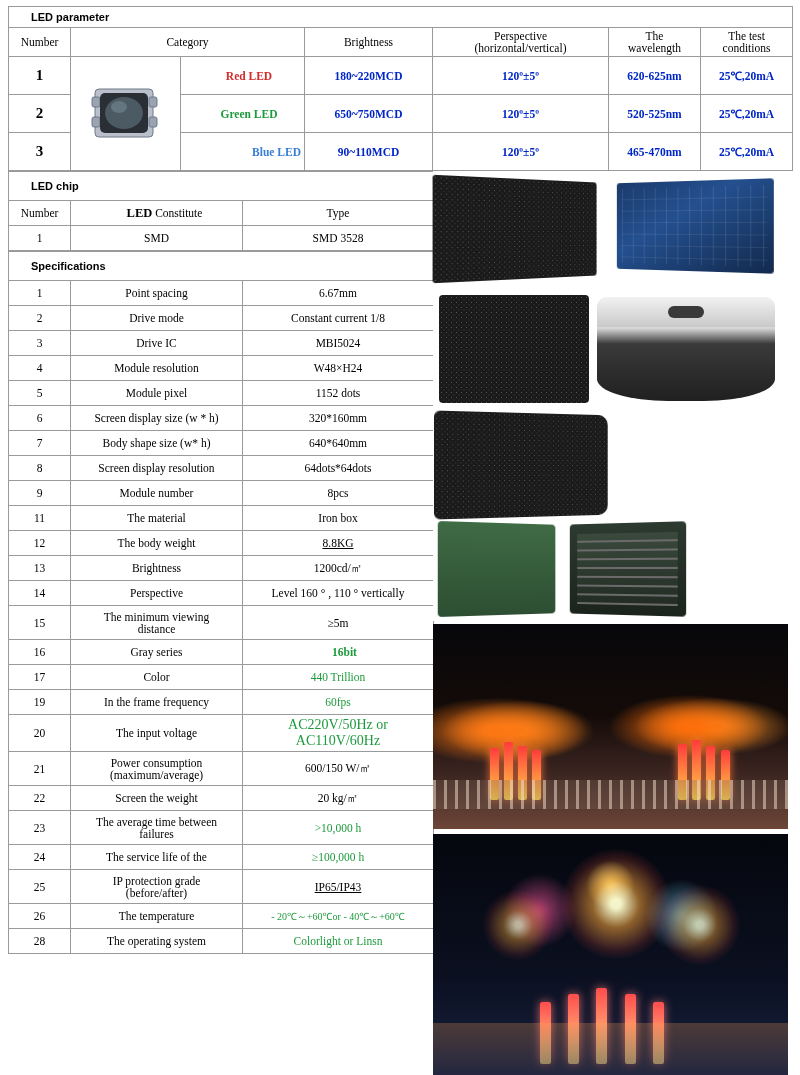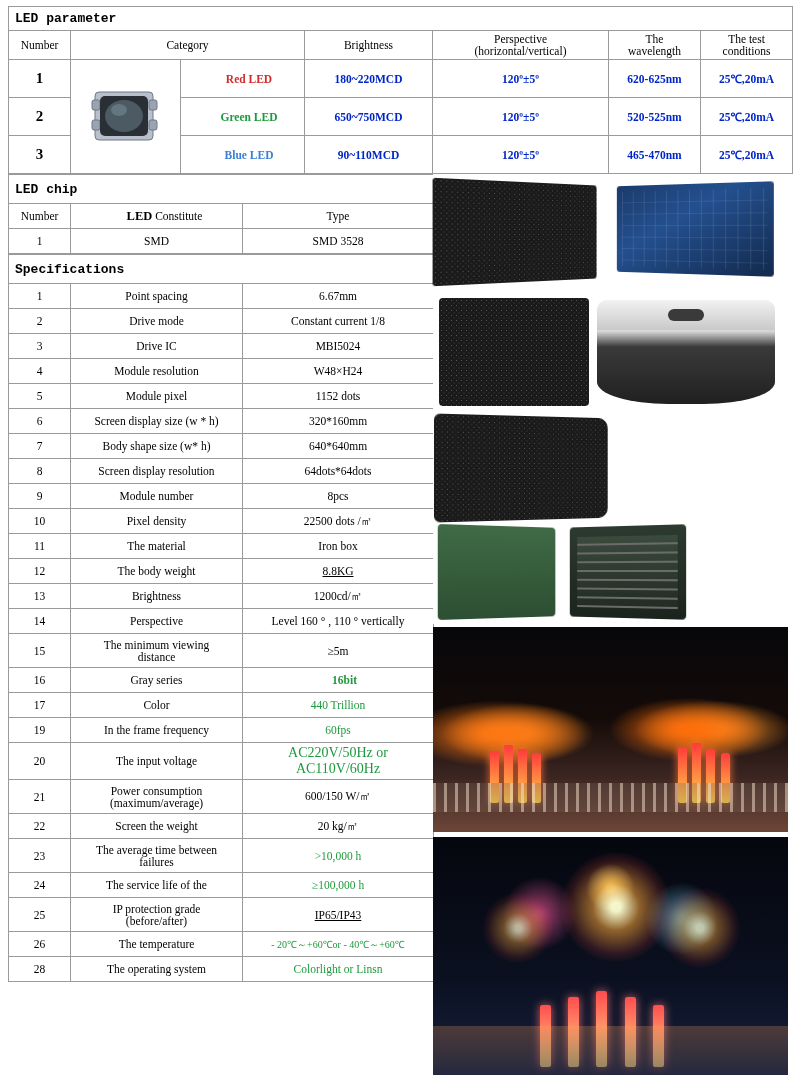--- a/index.html
+++ b/index.html
@@ -29,31 +29,31 @@
   }
   td, th {
     border: 1px solid #9a9a9a;
     padding: 2px 3px;
     text-align: center;
     vertical-align: middle;
     font-size: 11.5px;
     font-family: "Liberation Serif", serif;
   }
   .section-title {
-    font-family: Liberation Mono, monospace;
+    font-family: Liberation Sans, sans-serif;
     font-weight: bold;
-    font-size: 13px;
+    font-size: 11px;
     text-align: left;
-    padding: 4px 6px;
+    padding: 4px 22px;
   }
   .bold { font-weight: bold; padding-left: 16px; }
   .blue { color: #0026c8; font-weight: bold; }
   .red { color: #d22b2b; }
   .green { color: #1d9a3c; }
-  .lightblue { color: #3a7fd5; }
+  .lightblue { color: #3a7fd5; text-align: right; }
   .num-big { font-size: 15px; font-weight: bold; }
   .underline { text-decoration: underline; }
 
   
   .led-param-wrap { width: 784px; }
   .lower { display: flex; width: 784px; align-items: flex-start; }
   .lower-left { width: 425px; }
   .lower-right { width: 359px; position: relative; }
 
   .chip-table td { height: 20px; }
@@ -335,25 +335,20 @@
           <td>8</td>
           <td>Screen display resolution</td>
           <td>64dots*64dots</td>
         </tr>
         <tr>
           <td>9</td>
           <td>Module number</td>
           <td>8pcs</td>
         </tr>
         <tr>
-          <td>10</td>
-          <td>Pixel density</td>
-          <td>22500 dots /㎡</td>
-        </tr>
-        <tr>
           <td>11</td>
           <td>The material</td>
           <td>Iron box</td>
         </tr>
         <tr>
           <td>12</td>
           <td>The body weight</td>
           <td class="underline">8.8KG</td>
         </tr>
         <tr>

